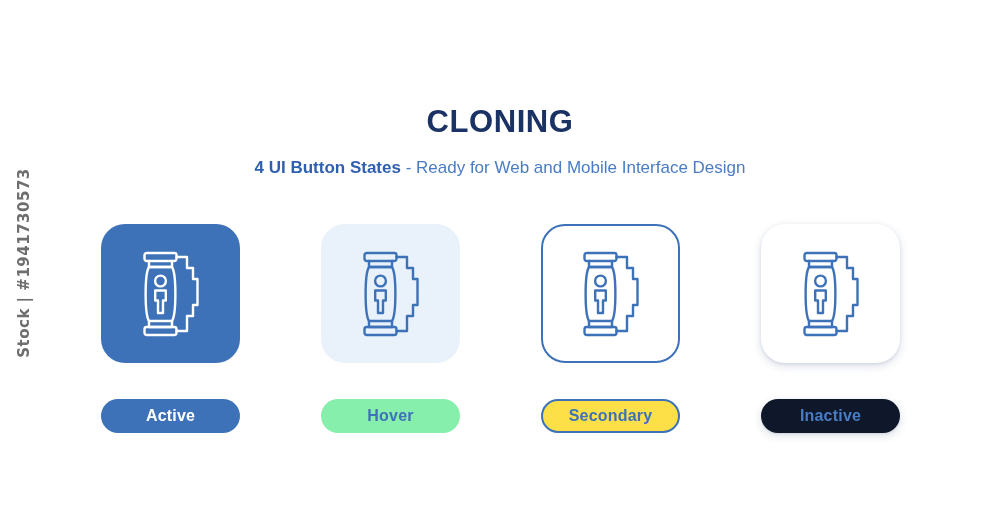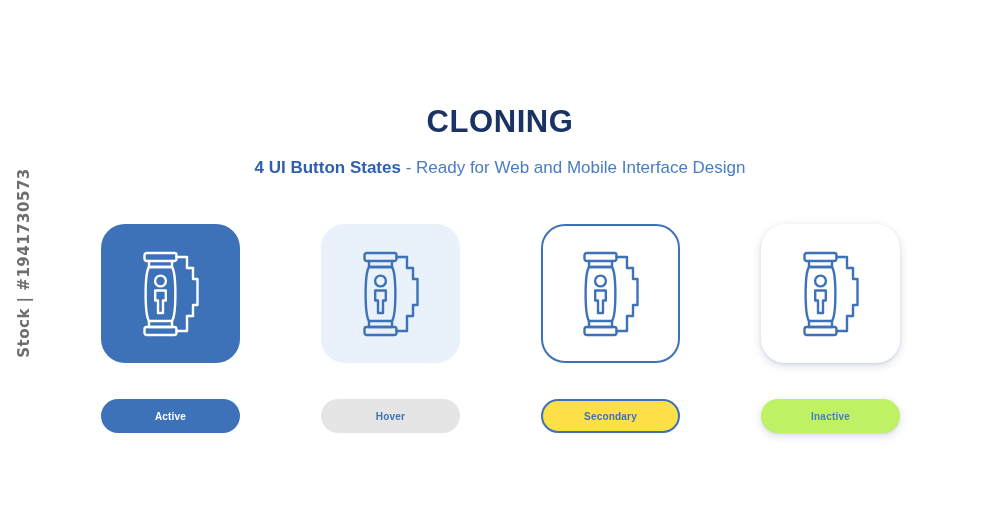--- a/index.html
+++ b/index.html
@@ -123,41 +123,41 @@
 
   
   .state-label-btn {
     margin-top: 36px;
     width: 139px;
     height: 34px;
     border-radius: 17px;
     display: flex;
     align-items: center;
     justify-content: center;
-    font-size: 10px;
+    font-size: 16px;
     font-weight: 700;
     letter-spacing: 0.2px;
     user-select: none;
   }
 
   .btn-active {
     background: #3d72b8;
     color: #ffffff;
   }
   .btn-hover {
-    background: #e5e5e5;
+    background: #86efac;
     color: #3d72b8;
   }
   .btn-secondary {
     background: #fde047;
     color: #3d72b8;
     border: 2px solid #3d72b8;
   }
   .btn-inactive {
-    background: #bef264;
+    background: #0f172a;
     color: #4a7cc4;
     box-shadow: 0 3px 8px rgba(30,60,110,0.16), 0 1px 2px rgba(30,60,110,0.10);
   }
 </style>
 </head>
 <body>
 
 <div id="watermark-left">
   <span class="wm-text">Stock | #1941730573</span>
 </div>

